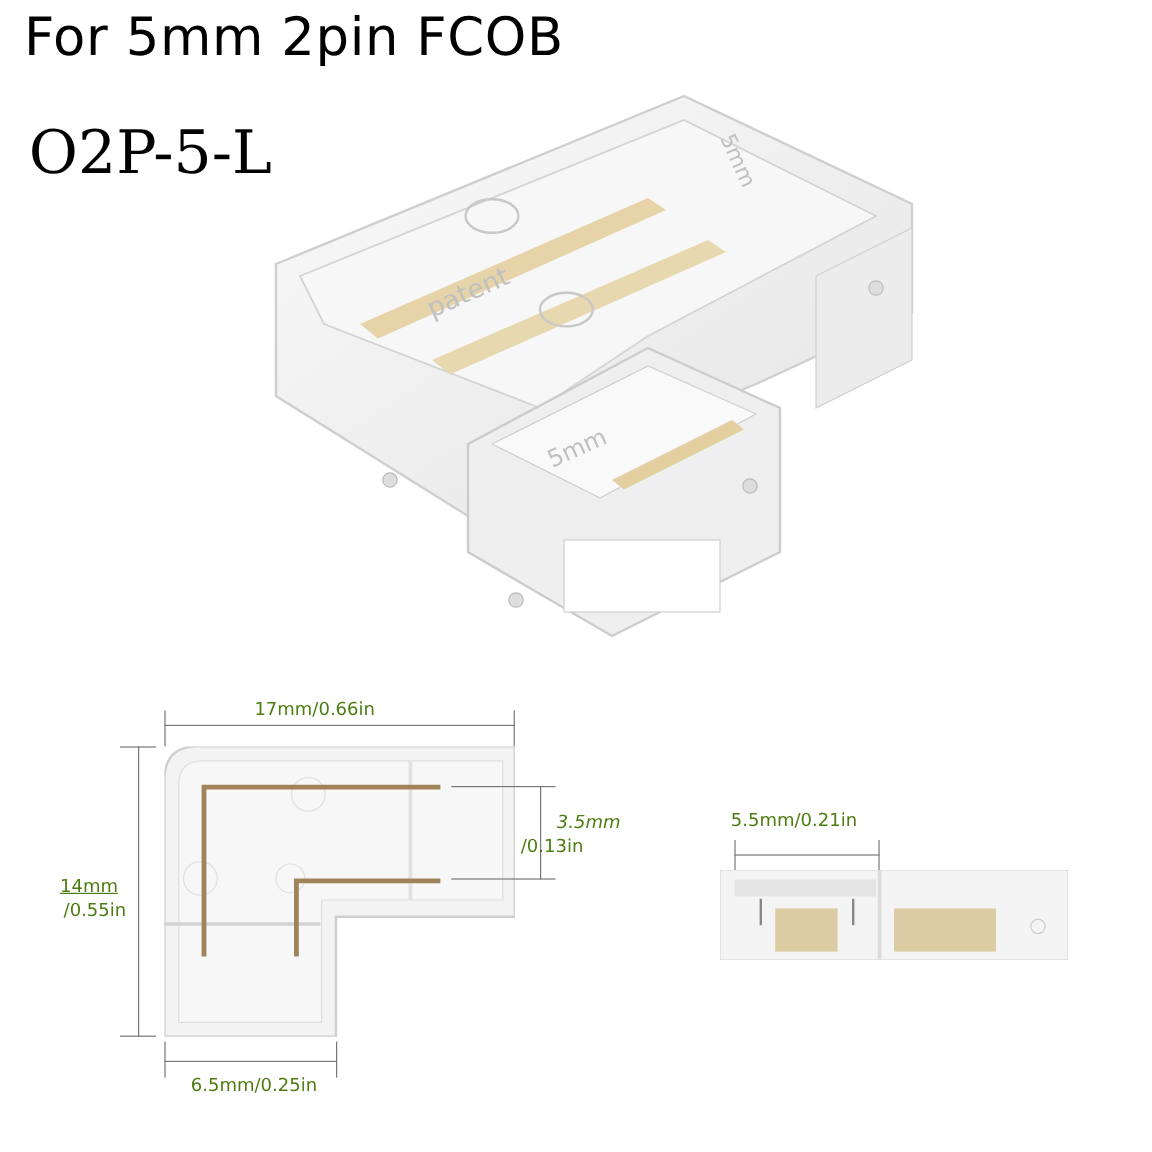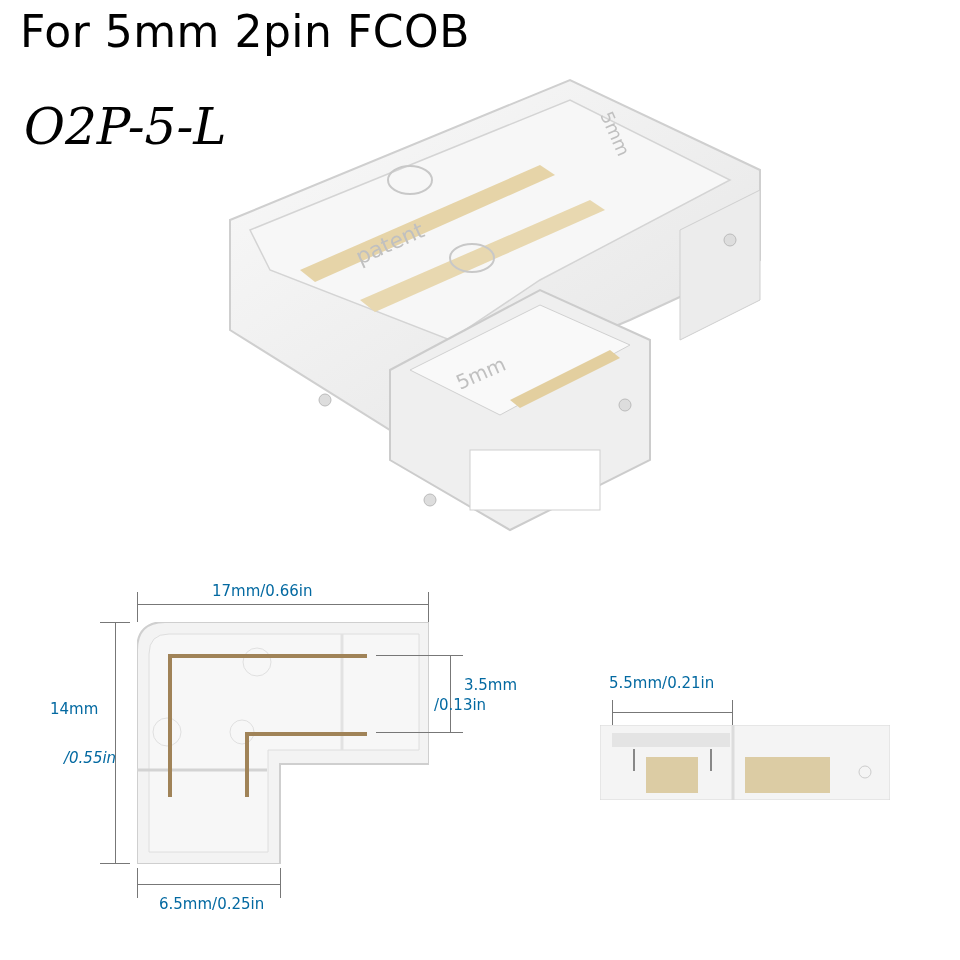--- a/index.html
+++ b/index.html
@@ -1,20 +1,20 @@
 <!DOCTYPE html>
 <html><head>
 <meta charset="utf-8">
 <style>
   html,body{margin:0;padding:0;background:#ffffff;}
   body{width:960px;height:960px;position:relative;overflow:hidden;font-family:"DejaVu Sans",sans-serif;color:#000;}
   .title{position:absolute;left:20px;top:2px;font-size:44px;font-weight:normal;letter-spacing:0.5px;line-height:60px;}
-  .model{position:absolute;left:24px;top:92px;font-family:"DejaVu Serif","Liberation Serif",serif;font-size:50px;line-height:70px;font-style:italic;}
+  .model{position:absolute;left:24px;top:92px;font-family:"DejaVu Serif","Liberation Serif",serif;font-size:50px;line-height:70px;}
   .product{position:absolute;left:210px;top:40px;width:570px;height:500px;}
-  .dim{position:absolute;font-size:15px;line-height:19px;color:#0369a1;}
+  .dim{position:absolute;font-size:15px;line-height:19px;color:#4d7c0f;}
   .line{position:absolute;background:#777;}
   .top-view{position:absolute;left:137px;top:622px;width:292px;height:242px;}
   .side-view{position:absolute;left:600px;top:725px;width:290px;height:75px;}
 </style>
 </head>
 <body>
 
 <div class="title">For 5mm 2pin FCOB</div>
 <div class="model">O2P-5-L</div>
 
@@ -56,39 +56,39 @@
 <div>
 
   <div class="line" style="left:137px;top:604px;width:292px;height:1px;"></div>
   <div class="line" style="left:137px;top:592px;width:1px;height:30px;"></div>
   <div class="line" style="left:428px;top:592px;width:1px;height:30px;"></div>
   <div class="dim" style="left:212px;top:582px;">17mm/0.66in</div>
 
   <div class="line" style="left:115px;top:622px;width:1px;height:242px;"></div>
   <div class="line" style="left:100px;top:622px;width:30px;height:1px;"></div>
   <div class="line" style="left:100px;top:863px;width:30px;height:1px;"></div>
-  <div class="dim" style="left:50px;top:700px;">14mm</div>
-  <div class="dim" style="left:64px;top:749px;font-style:italic;">/0.55in</div>
+  <div class="dim" style="left:50px;top:729px;text-decoration:underline;">14mm</div>
+  <div class="dim" style="left:53px;top:749px;">/0.55in</div>
 
   <svg class="top-view" viewBox="0 0 292 242">
     <path d="M0,242 L0,28 Q0,0 28,0 L292,0 L292,142 L143,142 L143,242 Z" fill="#f3f3f3" stroke="#cfcfcf" stroke-width="2"></path>
     <path d="M12,230 L12,32 Q12,12 32,12 L282,12 L282,128 L131,128 L131,230 Z" fill="#f7f7f7" stroke="#dedede"></path>
     <line x1="0" y1="148" x2="130" y2="148" stroke="#d3d3d3" stroke-width="3"></line>
     <line x1="205" y1="12" x2="205" y2="128" stroke="#e2e2e2" stroke-width="3"></line>
     <circle cx="120" cy="40" r="14" fill="none" stroke="#e0e0e0"></circle>
     <circle cx="30" cy="110" r="14" fill="none" stroke="#e0e0e0"></circle>
     <circle cx="105" cy="110" r="12" fill="none" stroke="#e0e0e0"></circle>
     <polyline points="33,175 33,34 230,34" fill="none" stroke="#a08358" stroke-width="4"></polyline>
     <polyline points="110,175 110,112 230,112" fill="none" stroke="#a08358" stroke-width="4"></polyline>
   </svg>
 
   <div class="line" style="left:376px;top:655px;width:87px;height:1px;"></div>
   <div class="line" style="left:376px;top:732px;width:87px;height:1px;"></div>
   <div class="line" style="left:450px;top:655px;width:1px;height:78px;"></div>
-  <div class="dim" style="left:464px;top:676px;">3.5mm</div>
+  <div class="dim" style="left:464px;top:676px;font-style:italic;">3.5mm</div>
   <div class="dim" style="left:434px;top:696px;">/0.13in</div>
 
   <div class="line" style="left:137px;top:884px;width:144px;height:1px;"></div>
   <div class="line" style="left:137px;top:868px;width:1px;height:30px;"></div>
   <div class="line" style="left:280px;top:868px;width:1px;height:30px;"></div>
   <div class="dim" style="left:159px;top:895px;">6.5mm/0.25in</div>
 </div>
 
 <div>
   <div class="dim" style="left:609px;top:674px;">5.5mm/0.21in</div>

